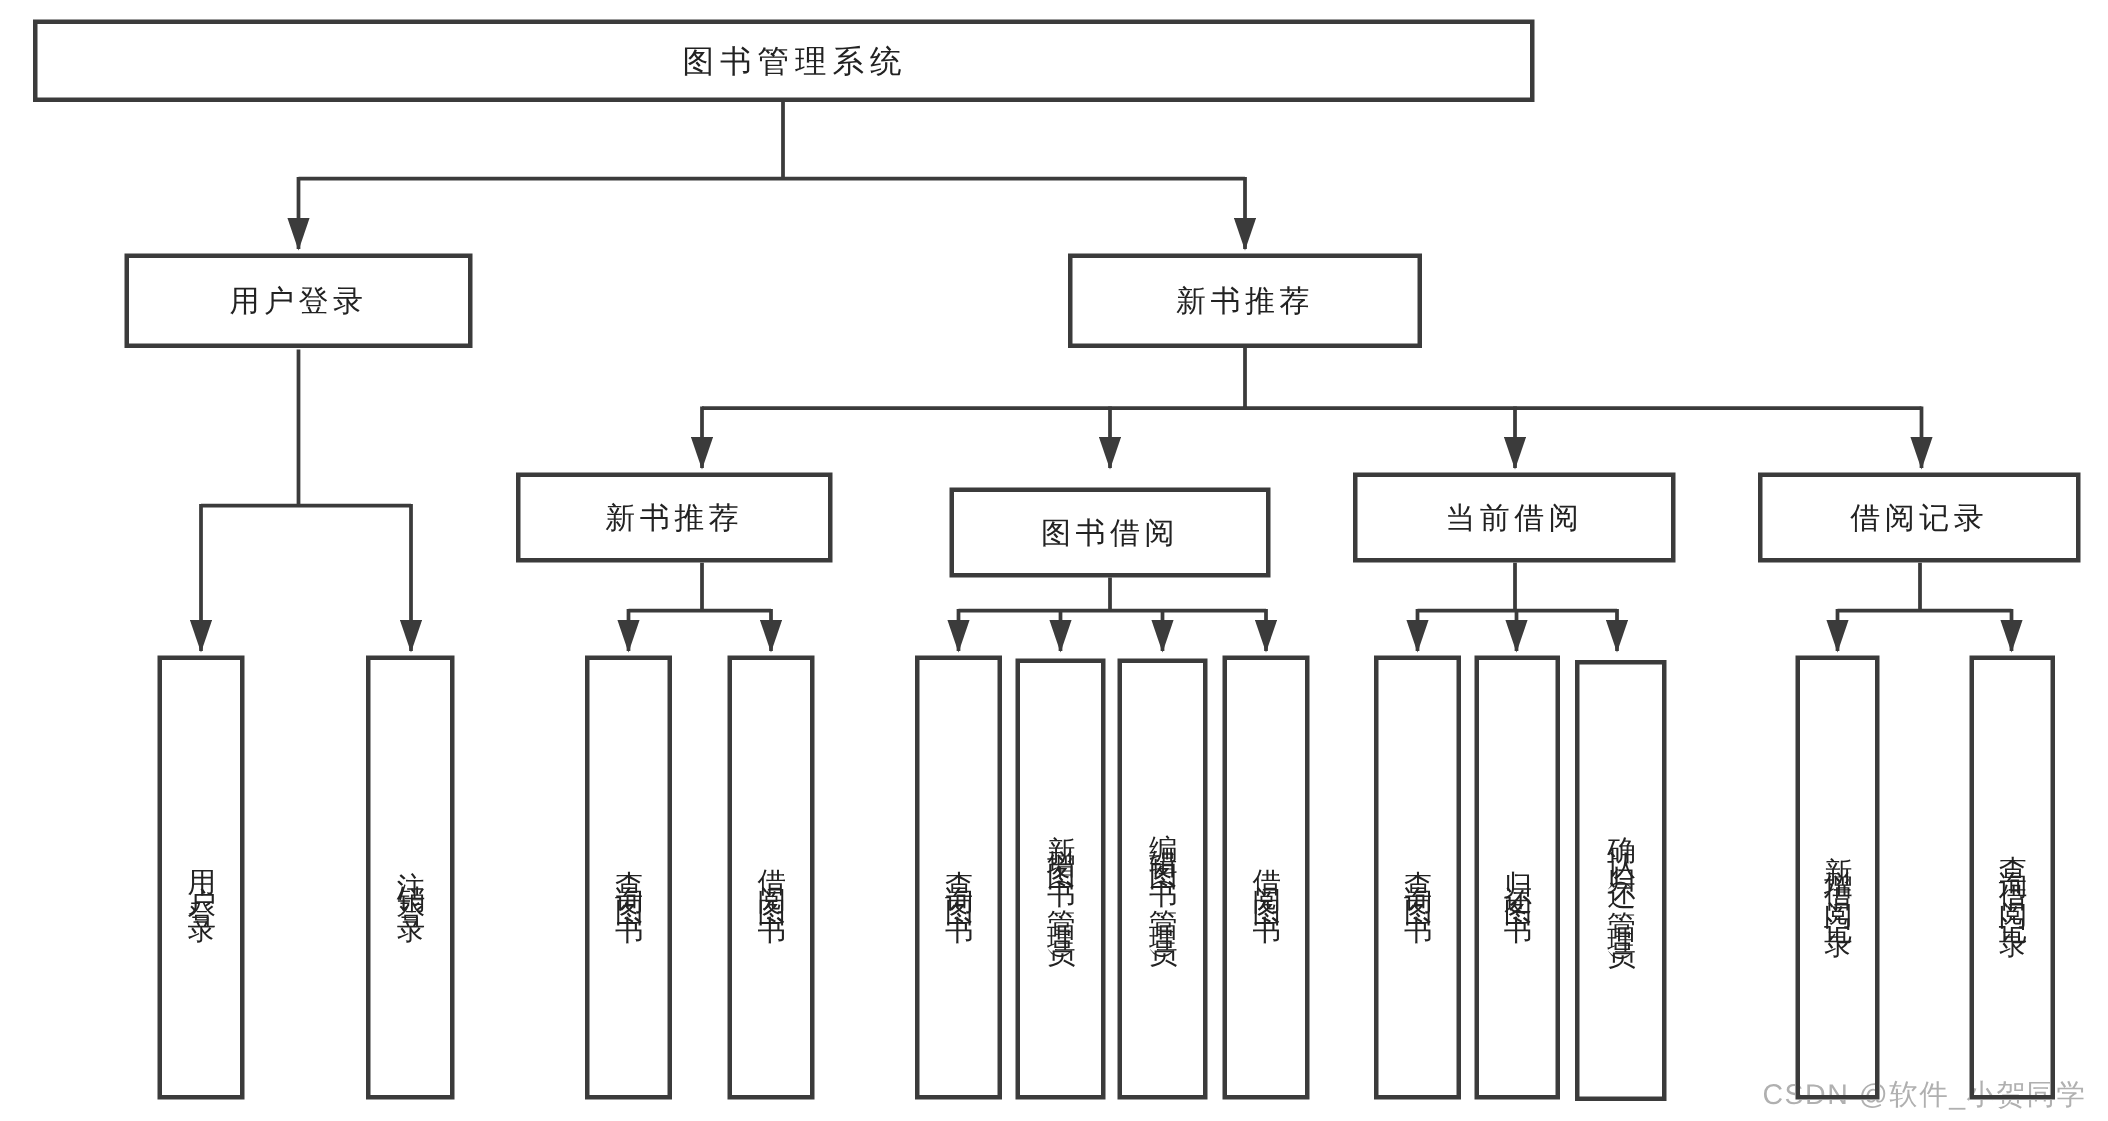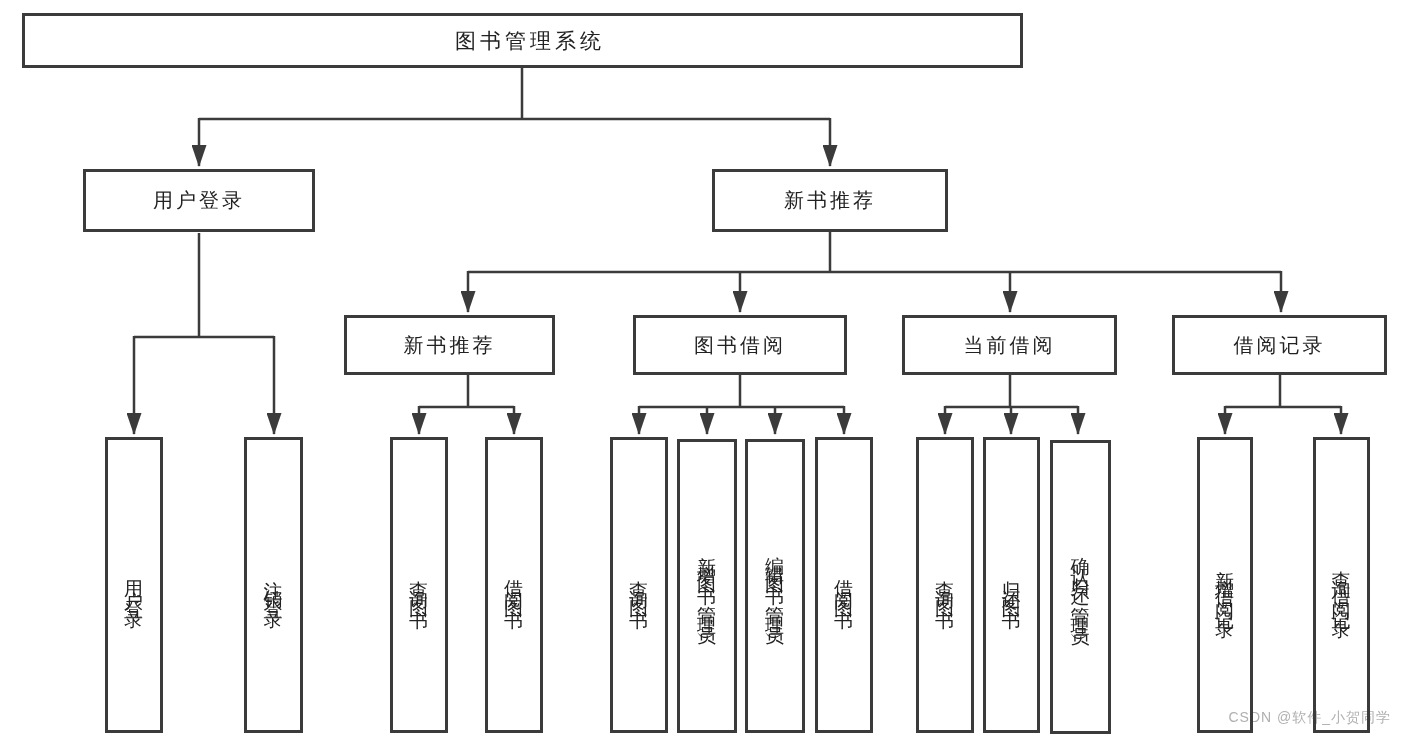--- a/index.html
+++ b/index.html
@@ -48,22 +48,22 @@
     writing-mode: vertical-rl;
     text-orientation: mixed;
     font-size: 19px;
     letter-spacing: 10px;
     line-height: 1;
     color: #222222;
   }
   .watermark {
     position: absolute;
     right: 14px;
-    bottom: 20px;
-    font-size: 14px;
+    bottom: 4px;
+    font-size: 19px;
     letter-spacing: 1px;
     color: #b0b0b0;
     z-index: 3;
     mix-blend-mode: darken;
     white-space: nowrap;
   }
 </style>
 </head>
 <body>
 
@@ -131,21 +131,21 @@
   <div class="node" style="left:83px; top:169px; width:232px; height:63px;">
     <span class="lbl">用户登录</span>
   </div>
   <div class="node" style="left:712px; top:169px; width:236px; height:63px;">
     <span class="lbl">新书推荐</span>
   </div>
 
   <div class="node" style="left:344px; top:315px; width:211px; height:60px;">
     <span class="lbl">新书推荐</span>
   </div>
-  <div class="node" style="left:633px; top:315px; width:214px; height:60px;">
+  <div class="node" style="left:633px; top:325px; width:214px; height:60px;">
     <span class="lbl">图书借阅</span>
   </div>
   <div class="node" style="left:1172px; top:315px; width:215px; height:60px;">
     <span class="lbl">借阅记录</span>
   </div>
   <div class="node" style="left:902px; top:315px; width:215px; height:60px;">
     <span class="lbl">当前借阅</span>
   </div>
 
   <div class="node leaf" style="left:105px; top:437px; width:58px; height:296px;">

